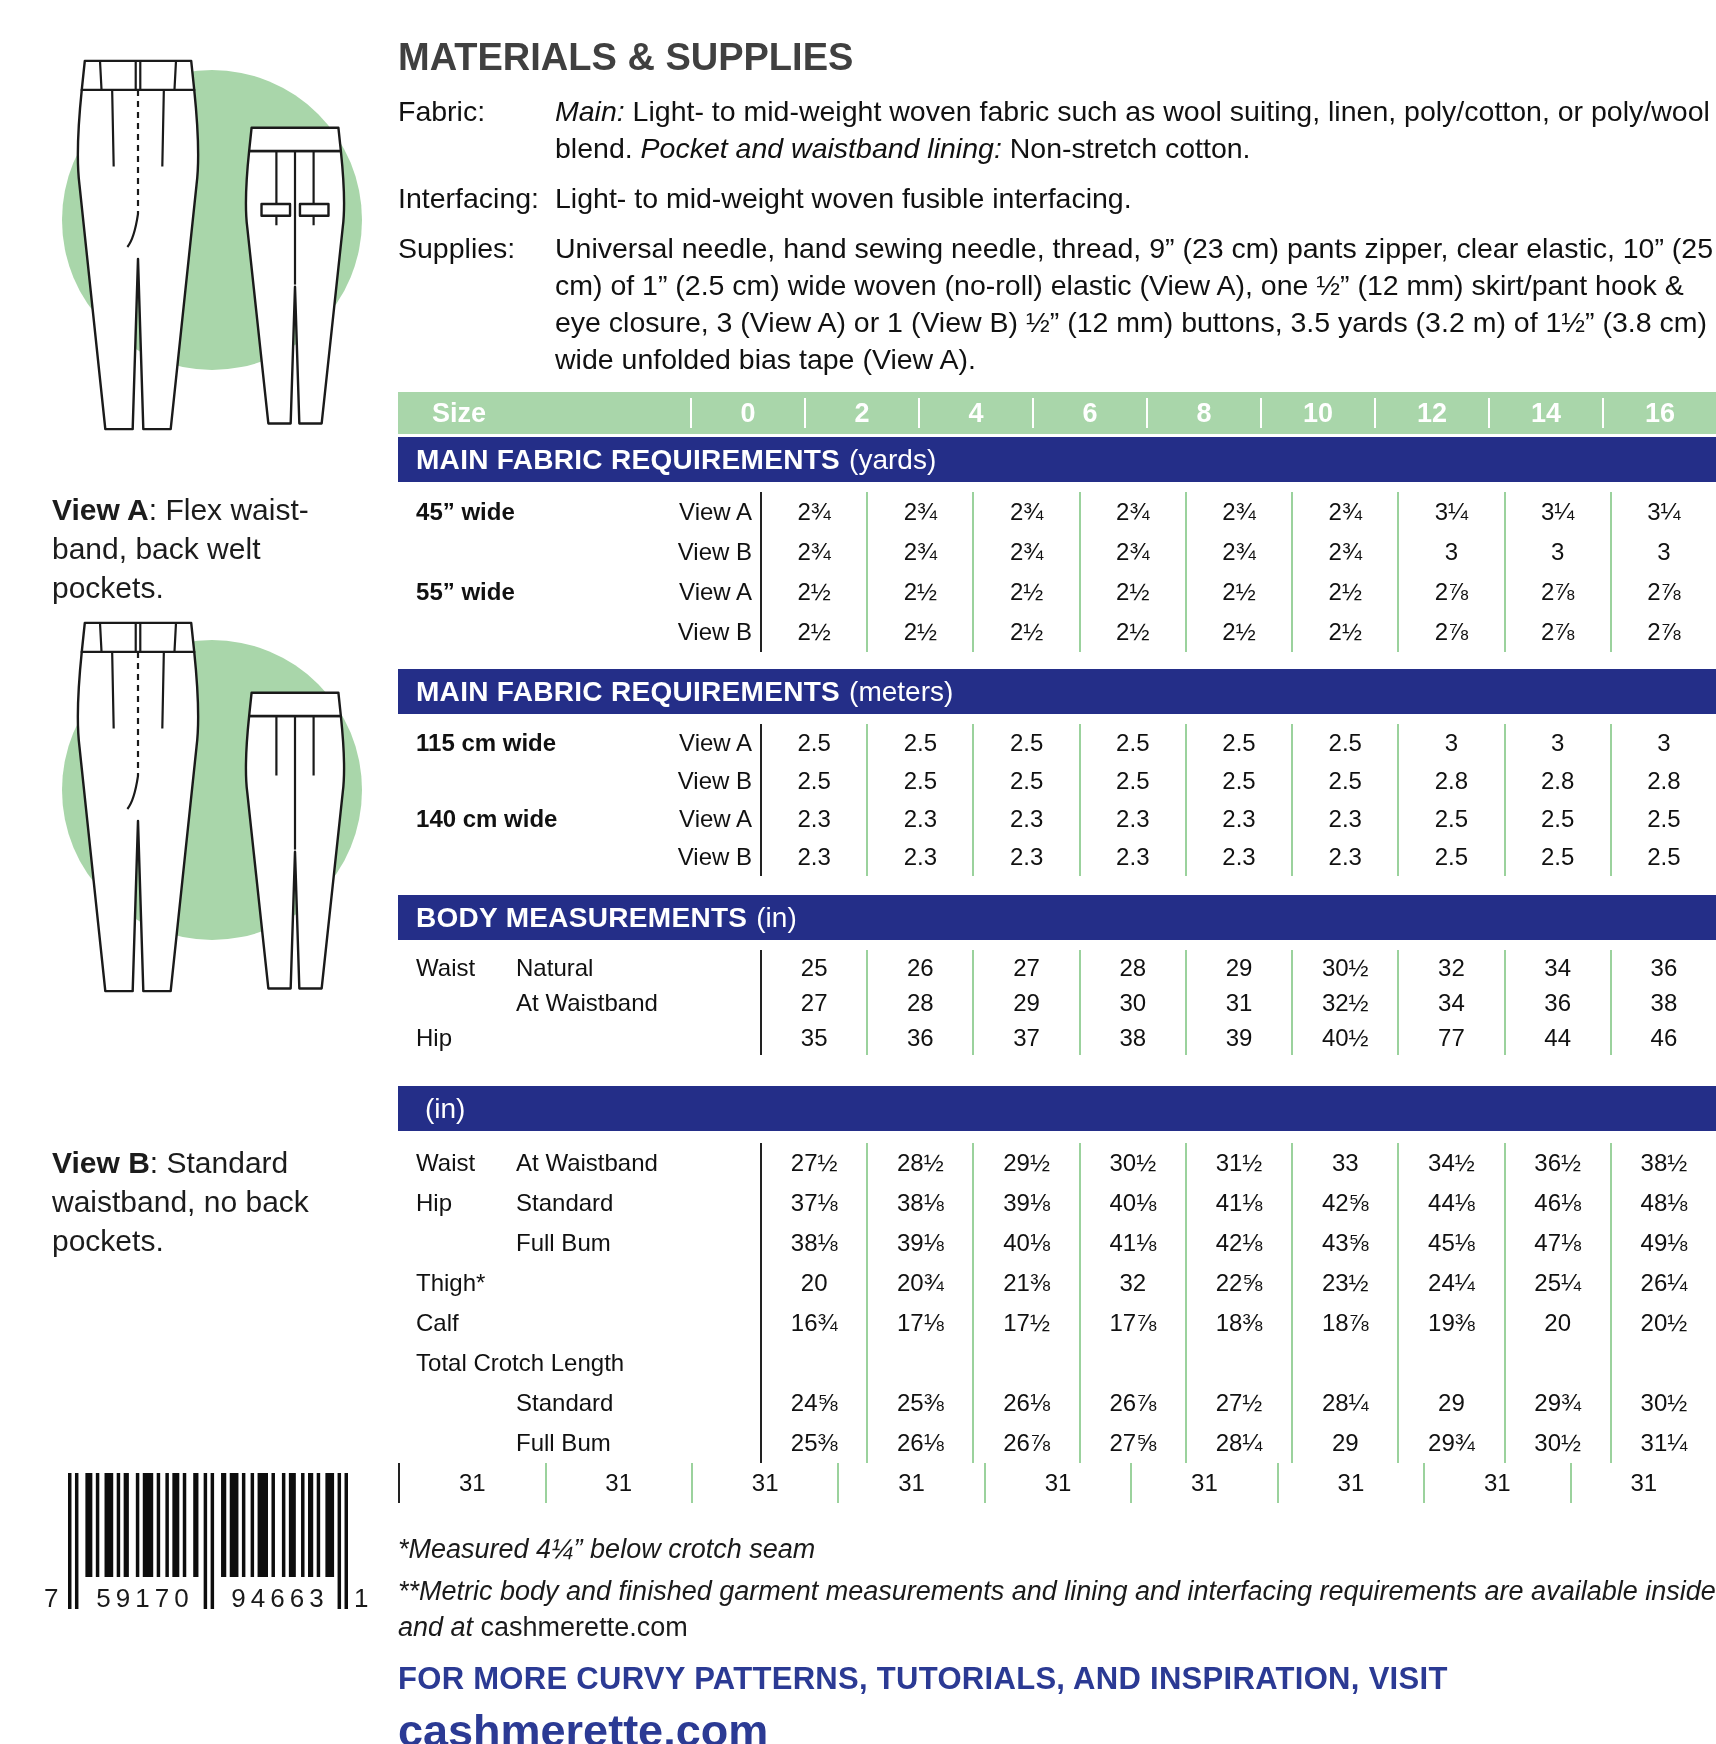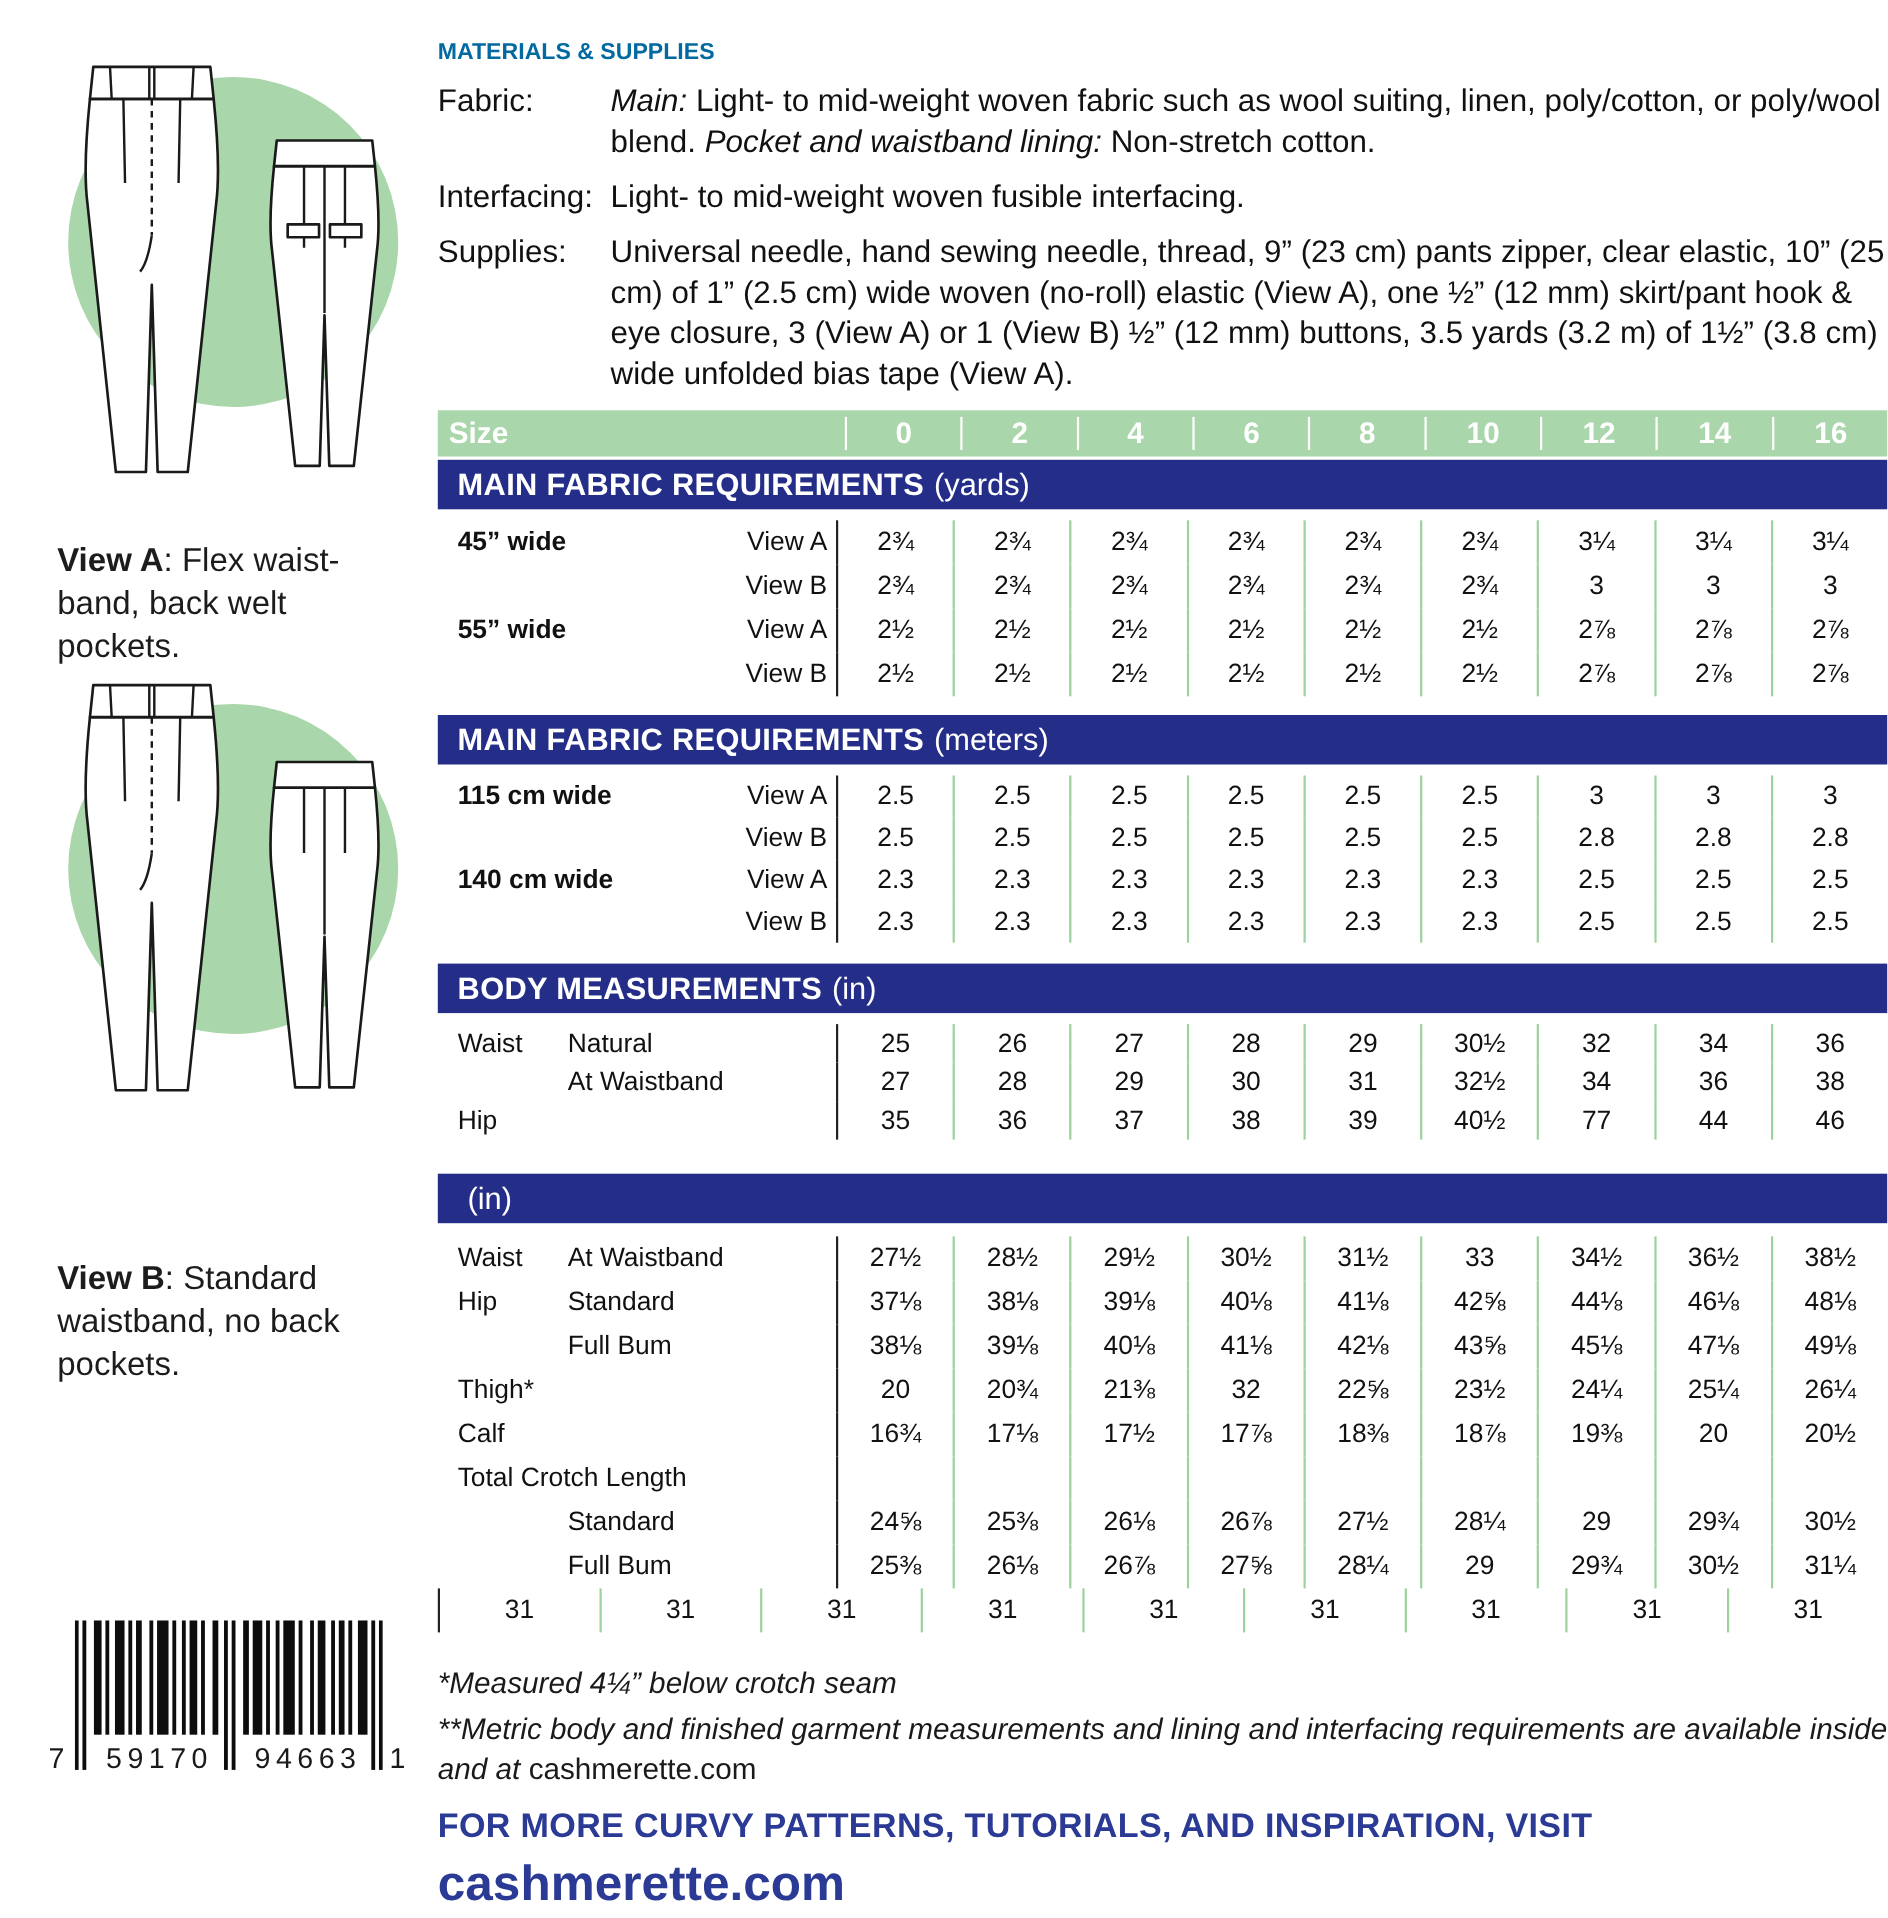--- a/index.html
+++ b/index.html
@@ -21,29 +21,29 @@
   .pline{fill:none;stroke:#1a1a1a;stroke-width:2.2;}
   .barcode{position:absolute;left:0;top:1435px;width:352px;height:200px;}
   .barcode svg{position:absolute;left:28px;top:0;}
   .bc-d{position:absolute;font-size:26px;color:#1a1a1a;top:110px;}
   .bc-first{left:4px;}
   .bc-g1{left:52px;width:106px;text-align:center;letter-spacing:5px;}
   .bc-g2{left:187px;width:106px;text-align:center;letter-spacing:5px;}
   .bc-last{left:314px;}
 
   
-  h1{margin:0 0 14px 0;font-size:21px;font-weight:bold;color:#0369a1;}
+  h1{margin:0 0 14px 0;font-size:38px;font-weight:bold;color:#404040;}
   .mat-row{display:flex;font-size:28.5px;line-height:37px;margin-bottom:13px;}
   .mat-label{width:157px;flex:none;}
   .mat-content{flex:1;}
   .it{font-style:italic;}
 
   .size-bar{height:42px;background:#a9d6aa;display:flex;align-items:center;color:#fff;
             font-weight:bold;font-size:27px;margin-top:14px;}
-  .size-label{width:370px;flex:none;padding-left:10px;box-sizing:border-box;}
+  .size-label{width:292px;flex:none;padding-left:34px;box-sizing:border-box;}
   .size-cell{flex:1;text-align:center;border-left:2px solid #ffffff;line-height:30px;}
 
   .section-bar{height:45px;background:#242e88;color:#fff;display:flex;align-items:center;
                padding-left:18px;font-size:28px;margin-top:3px;}
   .section-title{font-weight:bold;letter-spacing:.3px;}
   .section-unit{font-weight:normal;margin-left:9px;}
 
   .tbody{}
   .tb0{padding:10px 0 14px;}
   .tb1{padding:10px 0 16px;}

